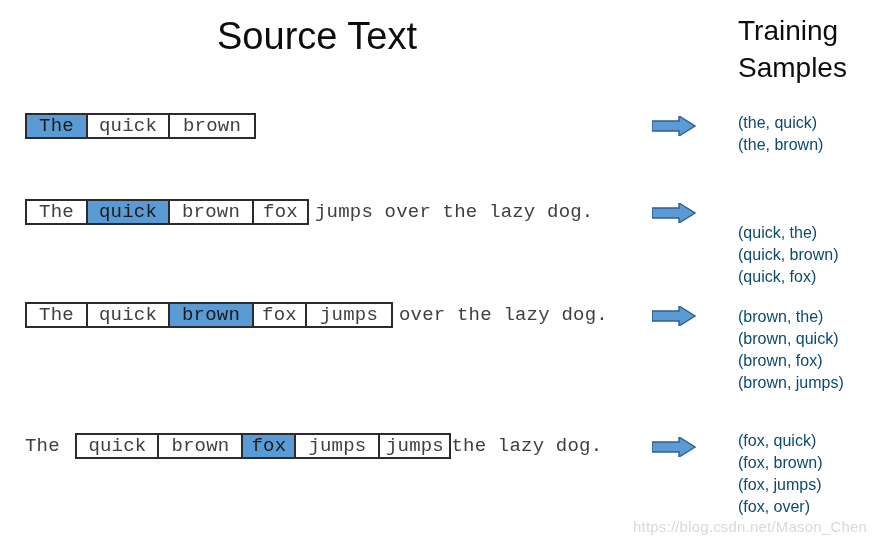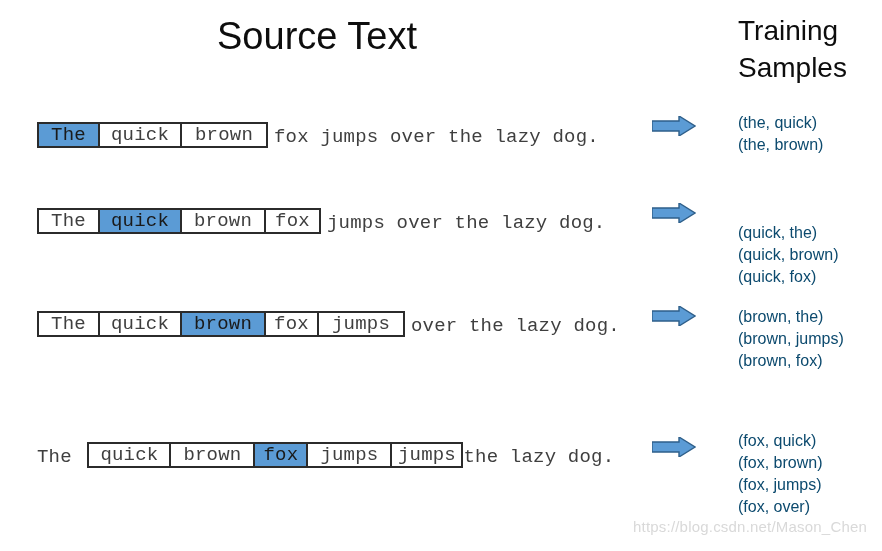--- a/index.html
+++ b/index.html
@@ -42,24 +42,23 @@
   }
   .heading-training .hl {
     display: block;
   }
 
   
   .row {
     position: absolute;
     height: 44px;
     display: flex;
-    align-items: flex-end;
+    align-items: center;
     font-family: "Liberation Mono", monospace;
     font-size: 19px;
-    margin-left: 12px;
   }
   .row-1 { left: 25px;  top: 104px; }
   .row-2 { left: 25px;  top: 190px; }
   .row-3 { left: 25px;  top: 293px; }
   .row-4 { left: 25px;  top: 424px; }
 
   
   .plain {
     display: flex;
     align-items: center;
@@ -150,21 +149,20 @@
     <span class="hl">Training</span>
     <span class="hl">Samples</span>
   </div>
 
   <div class="row row-1">
     <div class="window">
       <div class="cell focus" style="width:61px">The</div>
       <div class="cell" style="width:82px">quick</div>
       <div class="cell" style="width:84px">brown</div>
     </div>
-    <div class="plain" style="padding-left:6px">fox jumps over the lazy dog.</div>
   </div>
 
   <div class="arrow arrow-1">
     <svg width="44" height="20" viewBox="0 0 44 20">
       <polygon points="0,5 27,5 27,0 43,10 27,20 27,15 0,15" fill="#5B9BD5" stroke="#2E5F8A" stroke-width="1.4"></polygon>
     </svg>
   </div>
 
   <div class="samples samples-1">
     <span class="sl">(the, quick)</span>
@@ -205,22 +203,23 @@
   </div>
 
   <div class="arrow arrow-3">
     <svg width="44" height="20" viewBox="0 0 44 20">
       <polygon points="0,5 27,5 27,0 43,10 27,20 27,15 0,15" fill="#5B9BD5" stroke="#2E5F8A" stroke-width="1.4"></polygon>
     </svg>
   </div>
 
   <div class="samples samples-3">
     <span class="sl">(brown, the)</span>
+    <span class="sl">(brown, quick)</span>
+    <span class="sl">(brown, fox)</span>
     <span class="sl">(brown, jumps)</span>
-    <span class="sl">(brown, fox)</span>
   </div>
 
   <div class="row row-4">
     <div class="plain" style="padding-right:4px">The </div>
     <div class="window">
       <div class="cell" style="width:82px">quick</div>
       <div class="cell" style="width:84px">brown</div>
       <div class="cell focus" style="width:53px">fox</div>
       <div class="cell" style="width:84px">jumps</div>
       <div class="cell" style="width:69px">jumps</div>

